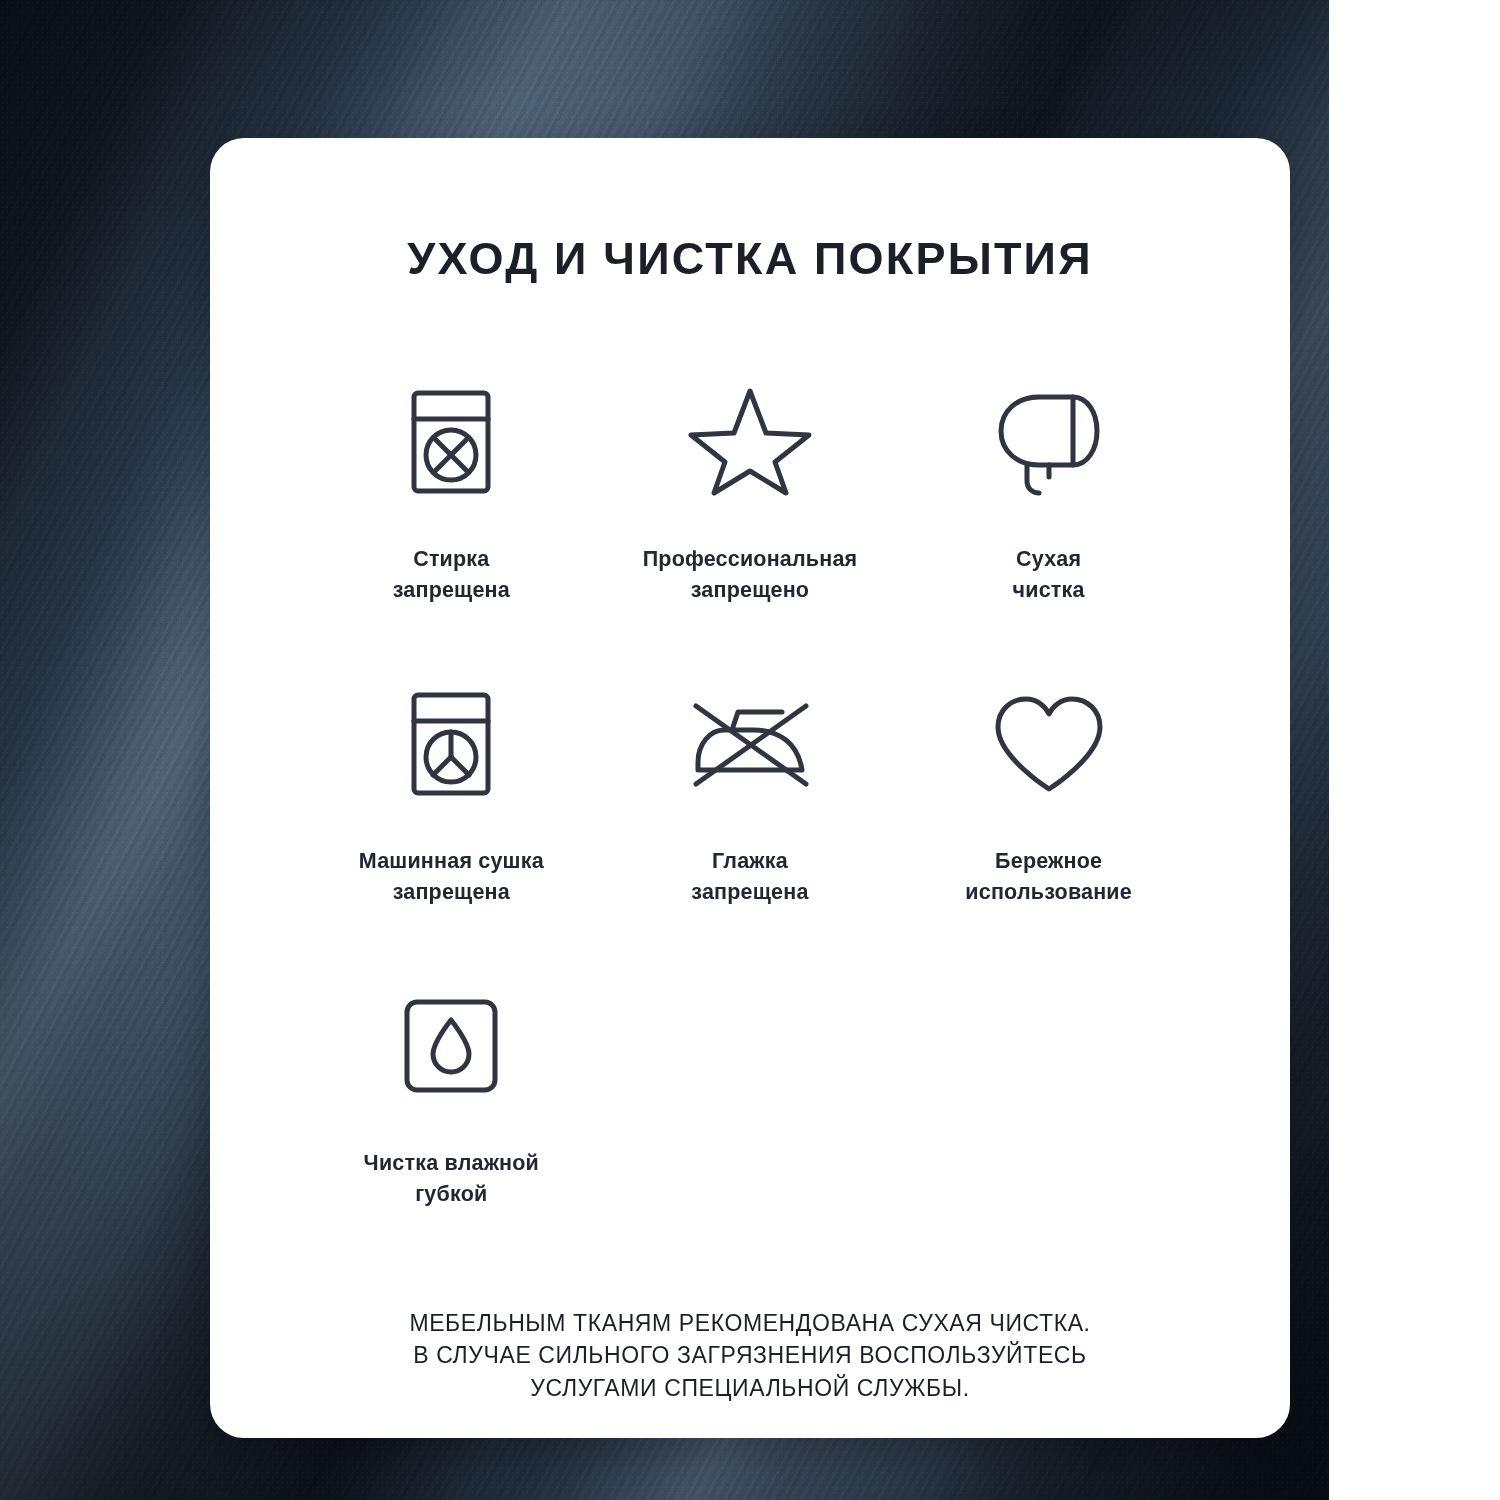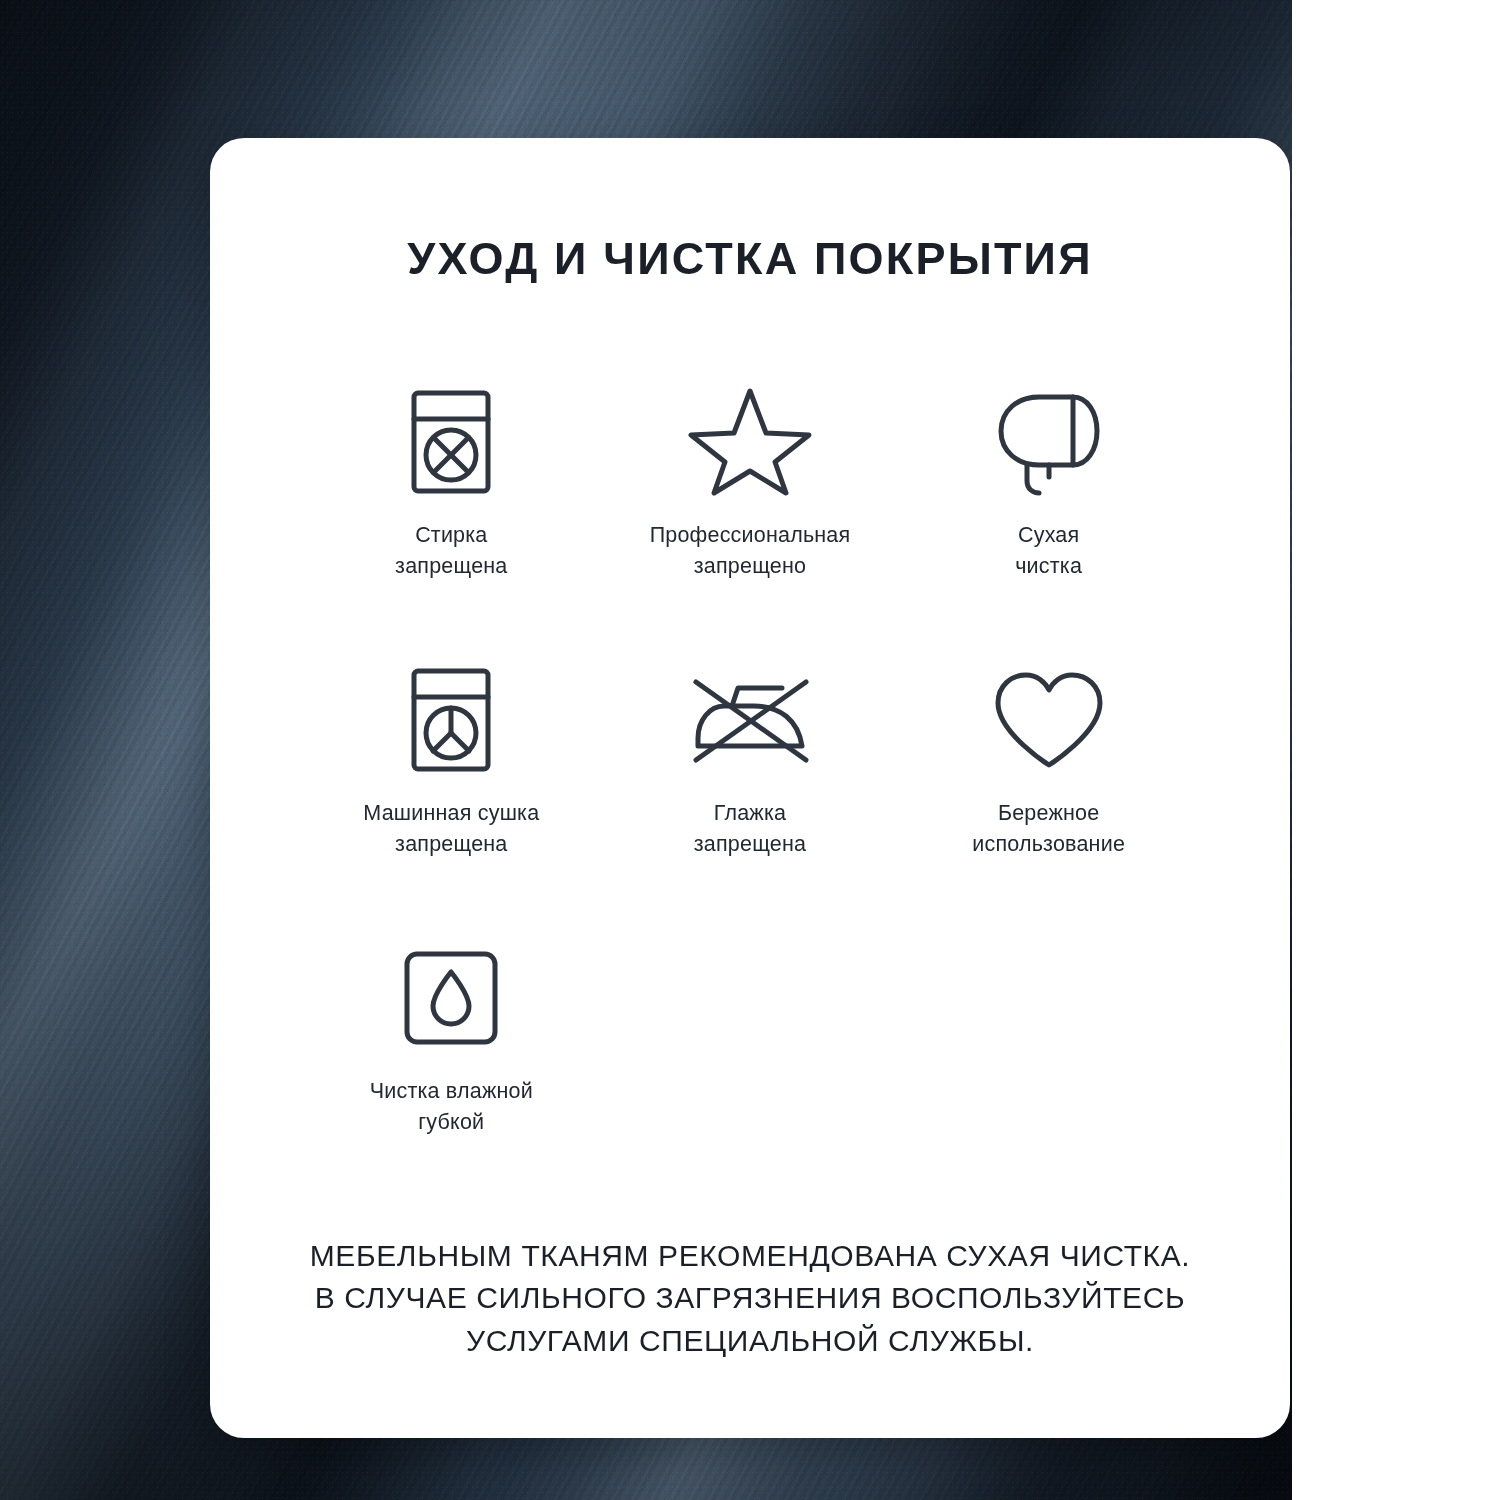--- a/index.html
+++ b/index.html
@@ -12,20 +12,21 @@
     font-family: "Liberation Sans", sans-serif;
     overflow: hidden;
   }
 
   .poster {
     position: relative;
     width: 1292px;
     height: 1500px;
     background-color: #a21caf;
     overflow: hidden;
+    padding-left: 37px;
   }
 
   
   .bg-base {
     position: absolute;
     inset: 0;
     background:
       linear-gradient(118deg,
         #0d1520 0%,
         #16202d 9%,
@@ -125,33 +126,34 @@
     height: 128px;
     display: flex;
     align-items: center;
     justify-content: center;
   }
   .icon-box svg {
     display: block;
   }
 
   .cell-label {
-    margin-top: 14px;
+    margin-top: 38px;
     text-align: center;
     font-size: 21.5px;
     line-height: 1.45;
     color: #222831;
     white-space: pre-line;
     letter-spacing: 0.2px;
+    font-weight: bold;
   }
 
   .footer-note {
     margin-top: 96px;
     text-align: center;
-    font-size: 30px;
+    font-size: 23px;
     line-height: 1.42;
     letter-spacing: 0.6px;
     color: #1b2028;
     white-space: pre-line;
   }
 </style>
 </head>
 <body>
 
 <div class="poster">

